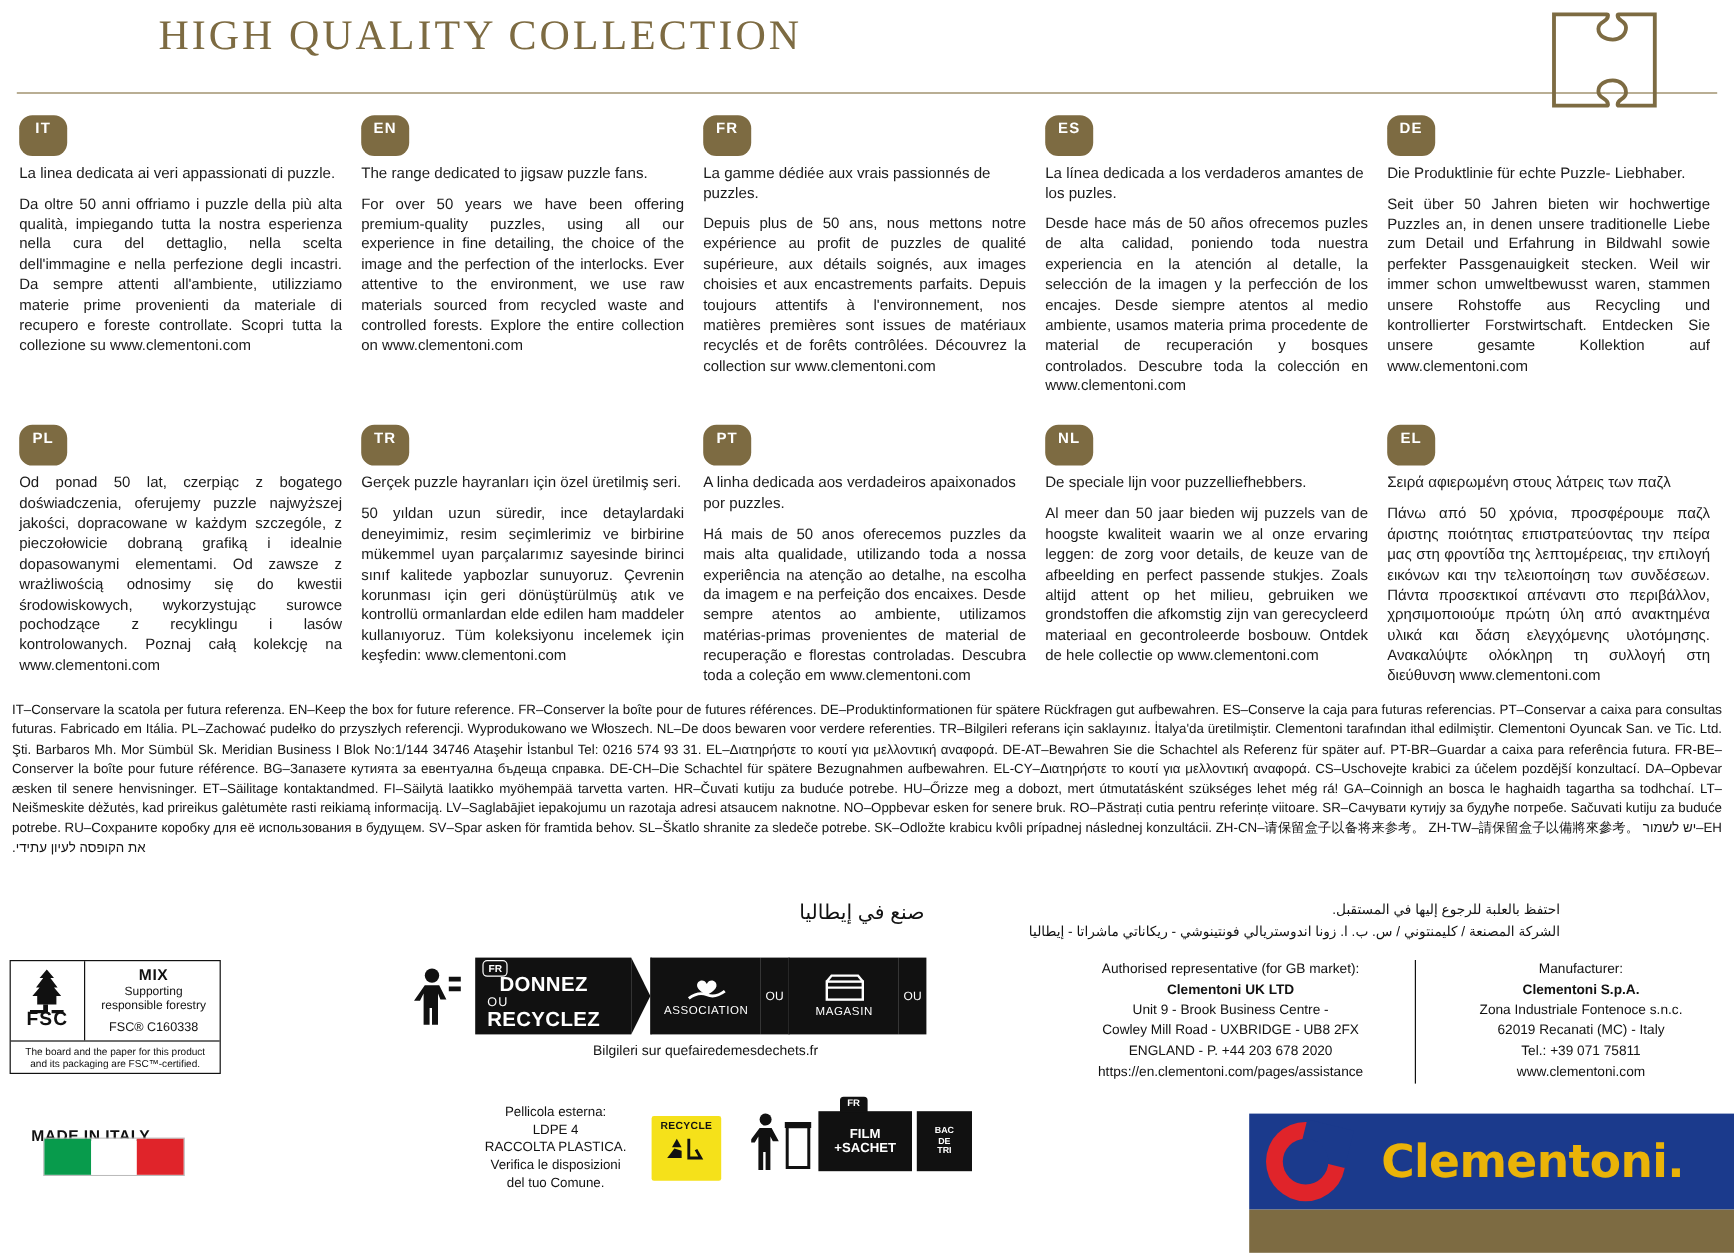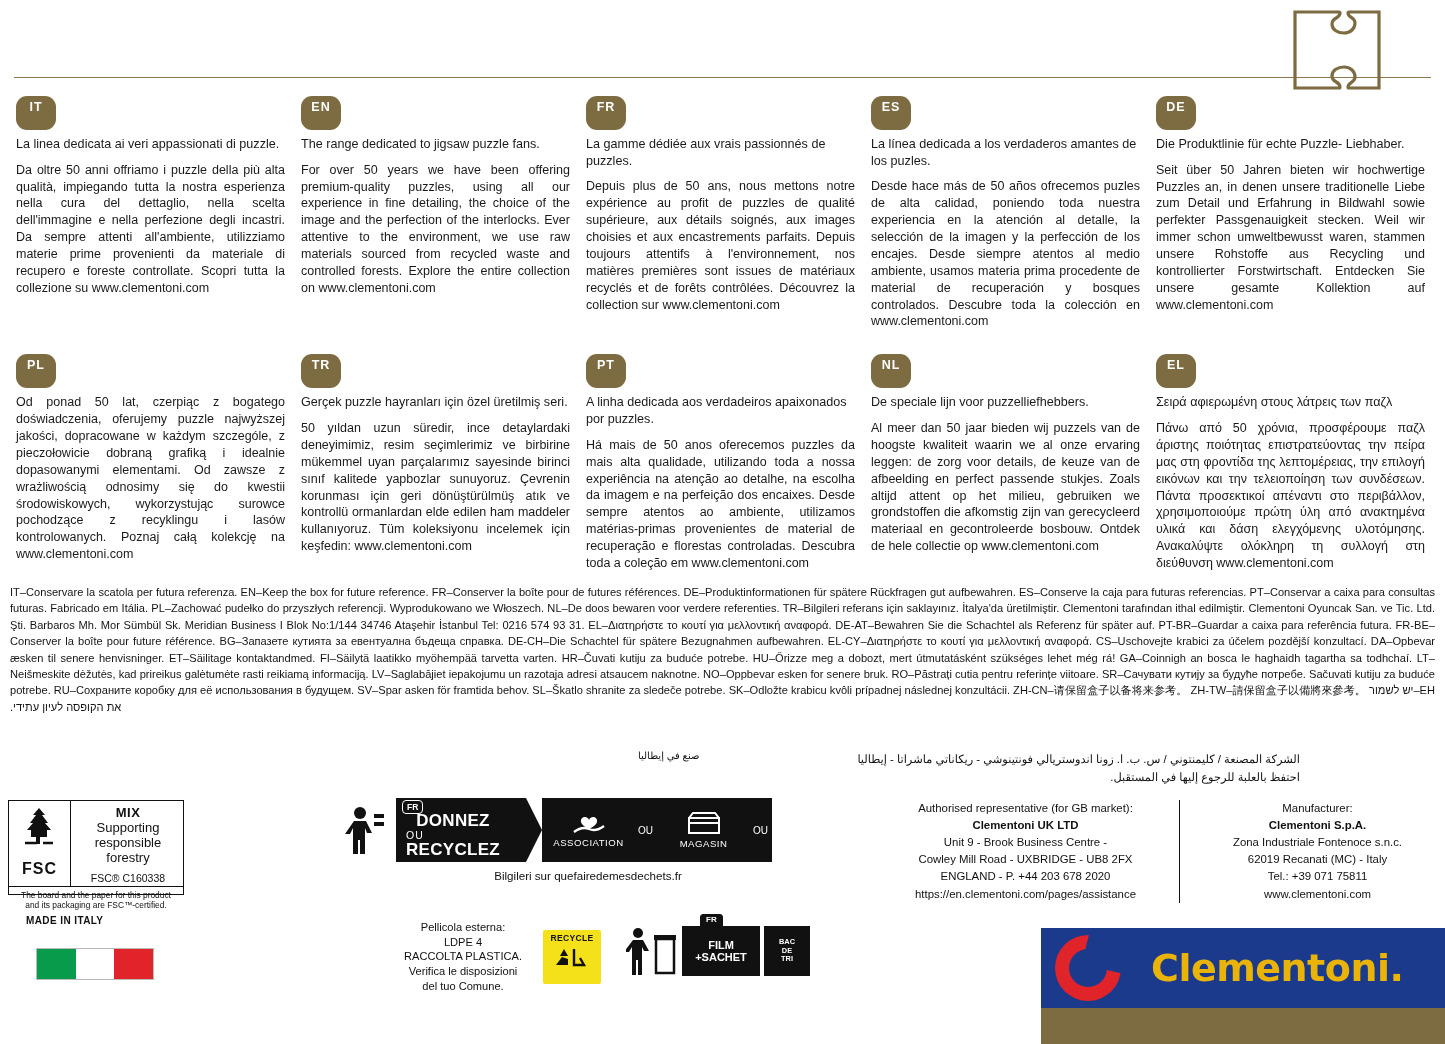--- a/index.html
+++ b/index.html
@@ -110,29 +110,29 @@
   .fsc-logo svg { position: absolute; top: 6px; left: 12px; }
   .fsc-logo-text {
     position: absolute; bottom: 8px; left: 0; width: 100%;
     text-align: center; font-size: 16px; font-weight: bold; letter-spacing: 1px;
     font-family: "Liberation Sans", sans-serif;
   }
   .fsc-right {
     flex: 1; padding: 4px 4px 2px 6px; text-align: center;
   }
   .fsc-mix { font-size: 13px; font-weight: bold; letter-spacing: .5px; }
-  .fsc-sub { font-size: 13px; line-height: 1.15; margin-top: 1px; }
+  .fsc-sub { font-size: 10px; line-height: 1.15; margin-top: 1px; }
   .fsc-code { font-size: 10.5px; margin-top: 6px; font-weight: 500; }
   .fsc-bottom {
     border-top: 1.5px solid #111;
     font-size: 8.4px; line-height: 1.2; padding: 3px 4px; text-align: center;
   }
   .made-in {
-    position: absolute; left: 26px; top: 915px;
-    font-size: 10px; font-weight: bold; letter-spacing: .4px;
+    position: absolute; left: 26px; top: 939px;
+    font-size: 13px; font-weight: bold; letter-spacing: .4px;
   }
   .flag {
     position: absolute; left: 36px; top: 948px;
     width: 118px; height: 32px; display: flex;
     border: 1px solid #bbb;
   }
   .flag div { flex: 1; }
 
   
   .triman-wrap {
@@ -261,20 +261,21 @@
   }
   .clem-strip {
     position: absolute; right: 0; top: 1008px; width: 404px; height: 36px;
     background: #7d6b42;
   }
 </style>
 </head>
 <body>
 
 <div class="header">
+  <div class="header-title">HIGH QUALITY COLLECTION</div>
   <svg class="puzzle-icon" viewBox="0 0 108 96">
     <path d="M14 8 h44 a1 1 0 0 1 1 1 c0 6 -8 4 -8 11 c0 6 6 9 12 9 c6 0 11 -4 11 -10 c0 -6 -7 -5 -7 -10 a1 1 0 0 1 1 -1 h30 v76 h-30 a1 1 0 0 1 -1 -1 c0 -5 7 -4 7 -10 c0 -6 -5 -10 -11 -10 c-6 0 -12 3 -12 9 c0 7 8 5 8 11 a1 1 0 0 1 -1 1 h-44 z" fill="none" stroke="#7d6b42" stroke-width="3.2"></path>
   </svg>
 </div>
 
 <div class="lang-grid">
   <div class="lang-row">
     <div class="lang-col">
       <div class="badge">IT</div>
       <p class="lang-head">La linea dedicata ai veri appassionati di puzzle.</p>
@@ -337,24 +338,24 @@
     </div>
   </div>
 </div>
 
 <div class="fineprint">
   <span>IT–Conservare la scatola per futura referenza. EN–Keep the box for future reference. FR–Conserver la boîte pour de futures références. DE–Produktinformationen für spätere Rückfragen gut aufbewahren. ES–Conserve la caja para futuras referencias. PT–Conservar a caixa para consultas futuras. Fabricado em Itália. PL–Zachować pudełko do przyszłych referencji. Wyprodukowano we Włoszech. NL–De doos bewaren voor verdere referenties. TR–Bilgileri referans için saklayınız. İtalya'da üretilmiştir. Clementoni tarafından ithal edilmiştir. Clementoni Oyuncak San. ve Tic. Ltd. Şti. Barbaros Mh. Mor Sümbül Sk. Meridian Business I Blok No:1/144 34746 Ataşehir İstanbul Tel: 0216 574 93 31. EL–Διατηρήστε το κουτί για μελλοντική αναφορά. DE-AT–Bewahren Sie die Schachtel als Referenz für später auf. PT-BR–Guardar a caixa para referência futura. FR-BE–Conserver la boîte pour future référence. BG–Запазете кутията за евентуална бъдеща справка. DE-CH–Die Schachtel für spätere Bezugnahmen aufbewahren. EL-CY–Διατηρήστε το κουτί για μελλοντική αναφορά. CS–Uschovejte krabici za účelem pozdější konzultací. DA–Opbevar æsken til senere henvisninger. ET–Säilitage kontaktandmed. FI–Säilytä laatikko myöhempää tarvetta varten. HR–Čuvati kutiju za buduće potrebe. HU–Őrizze meg a dobozt, mert útmutatásként szükséges lehet még rá! GA–Coinnigh an bosca le haghaidh tagartha sa todhchaí. LT–Neišmeskite dėžutės, kad prireikus galėtumėte rasti reikiamą informaciją. LV–Saglabājiet iepakojumu un razotaja adresi atsaucem naknotne. NO–Oppbevar esken for senere bruk. RO–Păstrați cutia pentru referințe viitoare. SR–Сачувати кутију за будуће потребе. Sačuvati kutiju za buduće potrebe. RU–Сохраните коробку для её использования в будущем. SV–Spar asken för framtida behov. SL–Škatlo shranite za sledeče potrebe. SK–Odložte krabicu kvôli prípadnej následnej konzultácii. ZH-CN–请保留盒子以备将来参考。 ZH-TW–請保留盒子以備將來參考。</span>
   <span class="rtl">HE–יש לשמור את הקופסה לעיון עתידי.</span>
 </div>
 
 <div class="ar-block">
+  <div>احتفظ بالعلبة للرجوع إليها في المستقبل.</div>
   <div>الشركة المصنعة / كليمنتوني / س. ب. ا. زونا اندوستريالي فونتينوشي - ريكاناتي ماشراتا - إيطاليا</div>
-  <div>احتفظ بالعلبة للرجوع إليها في المستقبل.</div>
-</div>
-<div style="position:absolute; top:750px; left:638px; font-size:10px; direction:rtl;">صنع في إيطاليا</div>
+</div>
+<div style="position:absolute; top:750px; left:666px; font-size:17px; direction:rtl;">صنع في إيطاليا</div>
 
 <div class="fsc">
   <div class="fsc-top">
     <div class="fsc-logo">
       <svg width="36" height="40" viewBox="0 0 36 40">
         <path d="M10 30 v-7 h-4 l6 -7 h-3 l6 -8 h-3 l6 -7 l6 7 h-3 l6 8 h-3 l6 7 h-4 v7 z" fill="#111"></path>
         <rect x="15" y="30" width="4" height="7" fill="#111"></rect>
         <path d="M4 36 h12 M22 36 h10" stroke="#111" stroke-width="2.6" fill="none"></path>
       </svg>
       <div class="fsc-logo-text">FSC</div>

